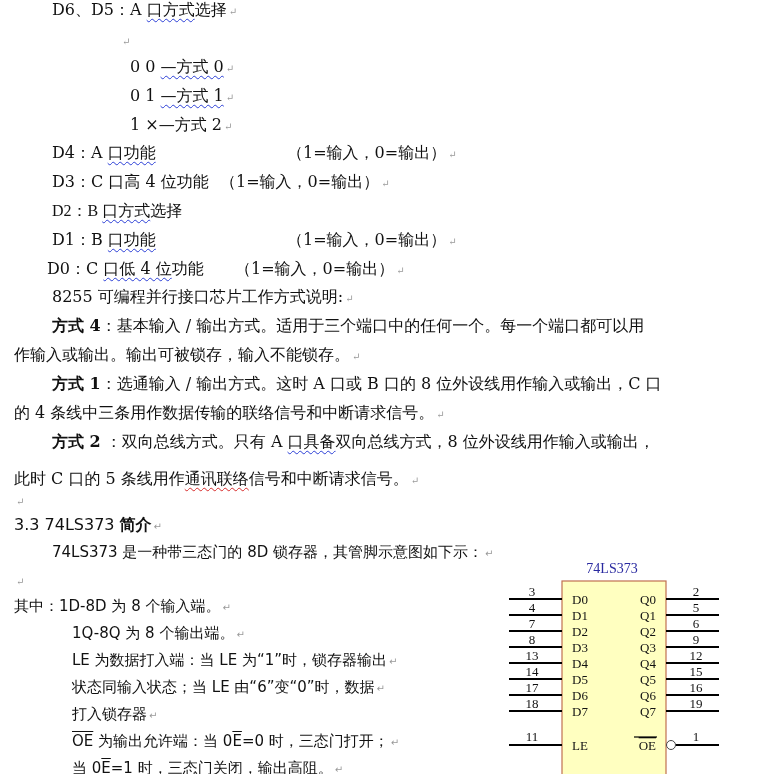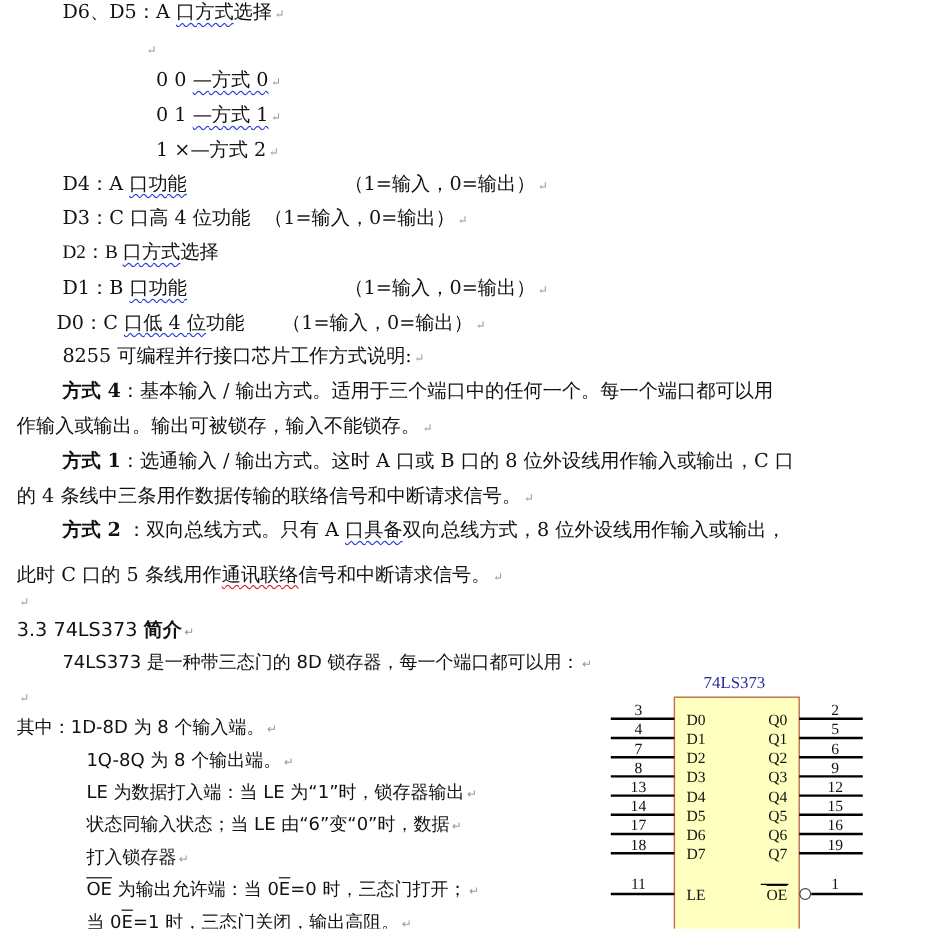--- a/index.html
+++ b/index.html
@@ -83,21 +83,21 @@
 <div class="line" style="left:14px; top:469px;">
   <span>此时 C 口的 5 条线用作</span><span class="squiggle-red">通讯联络</span><span>信号和中断请求信号。</span><span class="mark">↵</span>
 </div>
 
 <div class="line" style="left:14px; top:490px;"><span class="mark">↵</span></div>
 
 <div class="line sans" style="left:14px; top:515px; font-size:16px;">
   <span>3.3 74LS373 </span><span class="bold">简介</span><span class="mark">↵</span>
 </div>
 <div class="line sans" style="left:52px; top:542px; font-size:15px;">
-  <span>74LS373 是一种带三态门的 8D 锁存器，每一个端口都可以用：</span><span class="mark">↵</span>
+  <span>74LS373 是一种带三态门的 8D 锁存器，其管脚示意图如下示：</span><span class="mark">↵</span>
 </div>
 <div class="line" style="left:14px; top:570px;"><span class="mark">↵</span></div>
 
 <div class="line sans" style="left:14px; top:596px; font-size:15px;">
   <span>其中：</span><span>1D-8D 为 8 个输入端。</span><span class="mark">↵</span>
 </div>
 <div class="line sans" style="left:72px; top:623px; font-size:15px;">
   <span>1Q-8Q 为 8 个输出端。</span><span class="mark">↵</span>
 </div>
 <div class="line sans" style="left:72px; top:650px; font-size:15px;">

